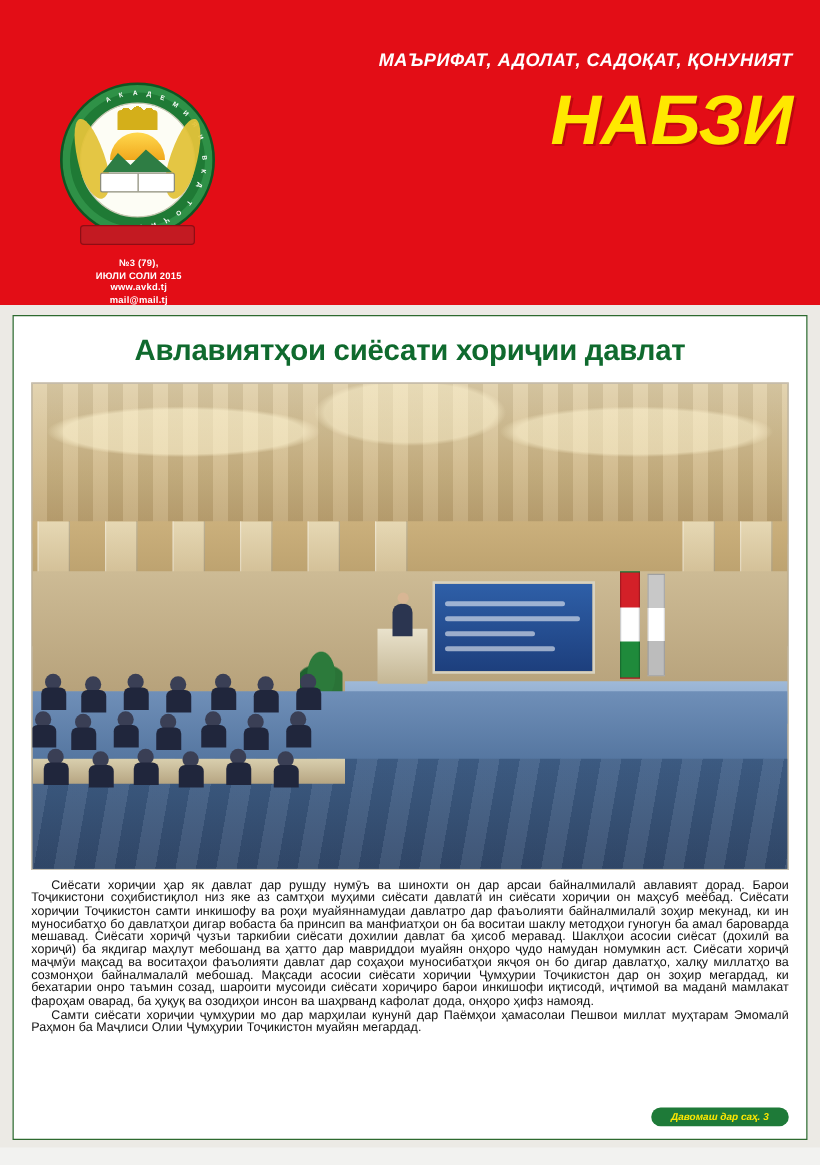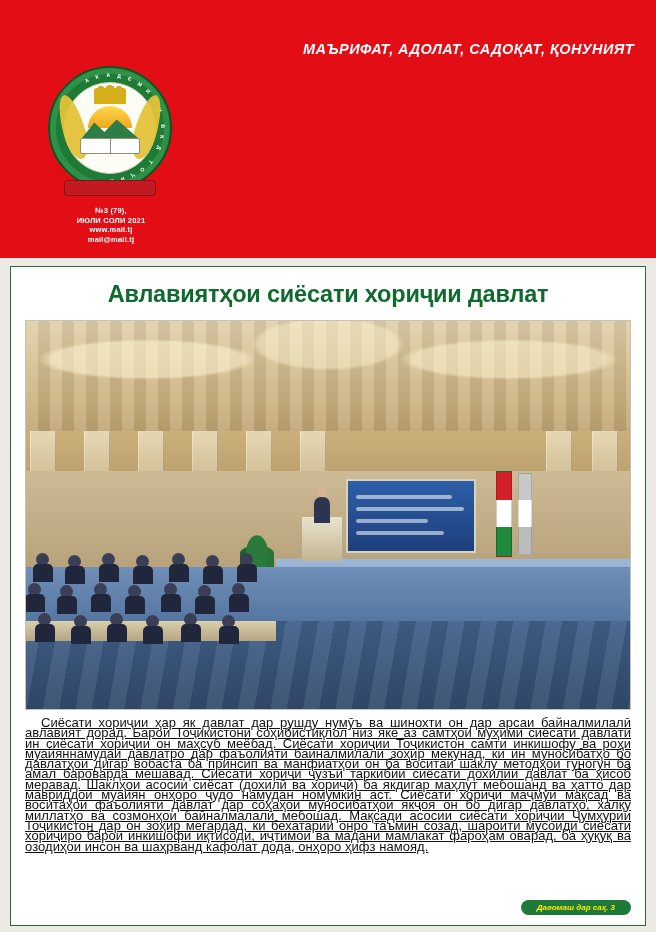--- a/index.html
+++ b/index.html
@@ -178,21 +178,21 @@
     width:92px;height:16px;
     background:#c31a22;
     border-radius:3px;
     border:1px solid #8f0d14;
   }
 
   
   .content {
     position: absolute;
     left: 0;
-    top: 258px;
+    top: 244px;
     width: 656px;
     height: 674px;
     background: #eceae5;
     padding: 8px 10px 6px 10px;
   }
   .article {
     width: 636px;
     height: 660px;
     background: #ffffff;
     border: 1px solid #2d6a2f;
@@ -319,26 +319,25 @@
   }
   .ph-plant {
     position:absolute; left:214px; top:214px; width:34px; height:48px;
     background: radial-gradient(ellipse at 50% 40%, #2c7a3b 0 45%, transparent 48%),
                 radial-gradient(ellipse at 30% 60%, #1f6230 0 40%, transparent 44%),
                 radial-gradient(ellipse at 70% 60%, #2a7337 0 40%, transparent 44%);
   }
 
   
   .body-text {
-    font-size: 13px;
+    font-size: 10px;
     line-height: 10.3px;
     color: #111111;
     text-align: justify;
     letter-spacing: 0.05px;
-    text-decoration: underline;
   }
   .body-text p { margin-bottom: 1px; text-indent: 16px; }
   .continued {
     position: absolute;
     right: 14px;
     bottom: 10px;
     background: #1e7a38;
     color: #ffe800;
     font-size: 8px;
     font-weight: bold;
@@ -395,25 +394,26 @@
       <div class="wreathL"></div>
       <div class="wreathR"></div>
       <div class="crown"></div>
       <div class="sun"></div>
       <div class="mount"></div>
       <div class="book"></div>
       <div class="ribbon"></div>
     </div>
 
     <div class="motto">МАЪРИФАТ, АДОЛАТ,  САДОҚАТ, ҚОНУНИЯТ</div>
+    <div class="title-top">НАБЗИ</div>
 
     <div class="issue-block">
       <div>№3 (79),</div>
-      <div>ИЮЛИ СОЛИ 2021</div>
-      <div class="www">www.mail.tj</div>
+      <div>ИЮЛИ СОЛИ 2015</div>
+      <div class="www">www.avkd.tj</div>
       <div class="www">mail@mail.tj</div>
     </div>
 
   </div>
 
   <div class="content">
     <div class="article">
 
       <div class="headline">
         <span>Авлавиятҳои сиёсати хориҷии давлат</span>
@@ -493,18 +493,19 @@
             <div class="head" style="left:158px;top:0"></div>
               <div class="body" style="left:155px;top:11px"></div>
             <div class="head" style="left:196px;top:2px"></div>
               <div class="body" style="left:193px;top:13px"></div>
           </div>
         </div>
       </div>
 
       <div class="body-text">
         <p>Сиёсати хориҷии ҳар як давлат дар рушду нумӯъ ва шинохти он дар арсаи байналмилалӣ авлавият дорад. Барои Тоҷикистони соҳибистиқлол низ яке аз самтҳои муҳими сиёсати давлатӣ ин сиёсати хориҷии он маҳсуб меёбад. Сиёсати хориҷии Тоҷикистон самти инкишофу ва роҳи муайяннамудаи давлатро дар фаъолияти байналмилалӣ зоҳир мекунад, ки ин муносибатҳо бо давлатҳои дигар вобаста ба принсип ва манфиатҳои он ба воситаи шаклу методҳои гуногун ба амал бароварда мешавад. Сиёсати хориҷӣ ҷузъи таркибии сиёсати дохилии давлат ба ҳисоб меравад. Шаклҳои асосии сиёсат (дохилӣ ва хориҷӣ) ба якдигар маҳлут мебошанд ва ҳатто дар мавриддои муайян онҳоро ҷудо намудан номумкин аст. Сиёсати хориҷӣ маҷмӯи мақсад ва воситаҳои фаъолияти давлат дар соҳаҳои муносибатҳои якҷоя он бо дигар давлатҳо, халқу миллатҳо ва созмонҳои байналмалалӣ мебошад. Мақсади асосии сиёсати хориҷии Ҷумҳурии Тоҷикистон дар он зоҳир мегардад, ки бехатарии онро таъмин созад, шароити мусоиди сиёсати хориҷиро барои инкишофи иқтисодӣ, иҷтимоӣ ва маданӣ мамлакат фароҳам оварад, ба ҳуқуқ ва озодиҳои инсон ва шаҳрванд кафолат дода, онҳоро ҳифз намояд.</p>
+        <p>Самти сиёсати хориҷии ҷумҳурии мо дар марҳилаи кунунӣ дар Паёмҳои ҳамасолаи Пешвои миллат муҳтарам Эмомалӣ Раҳмон ба Маҷлиси Олии Ҷумҳурии Тоҷикистон муайян мегардад.</p>
       </div>
 
       <div class="continued">Давомаш дар саҳ. 3</div>
     </div>
   </div>
 </div>
 
 </body></html>

